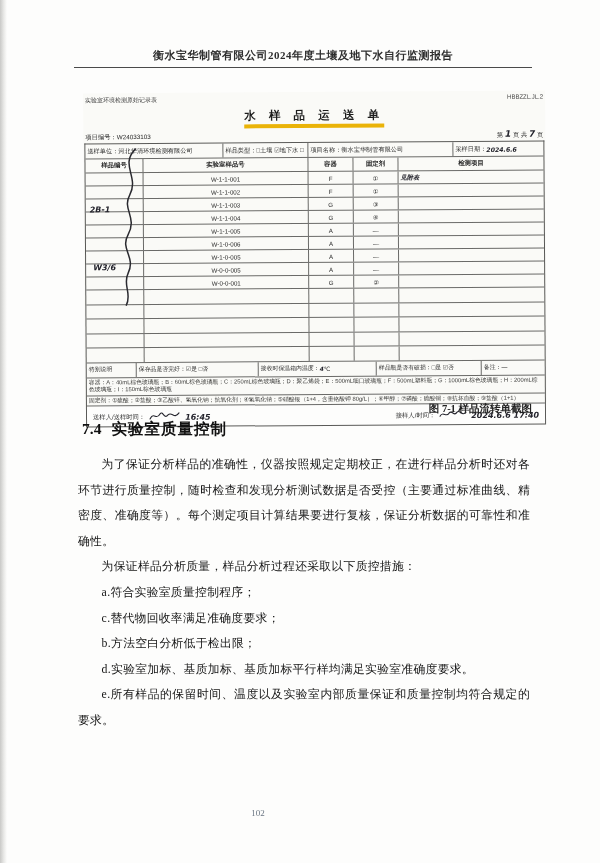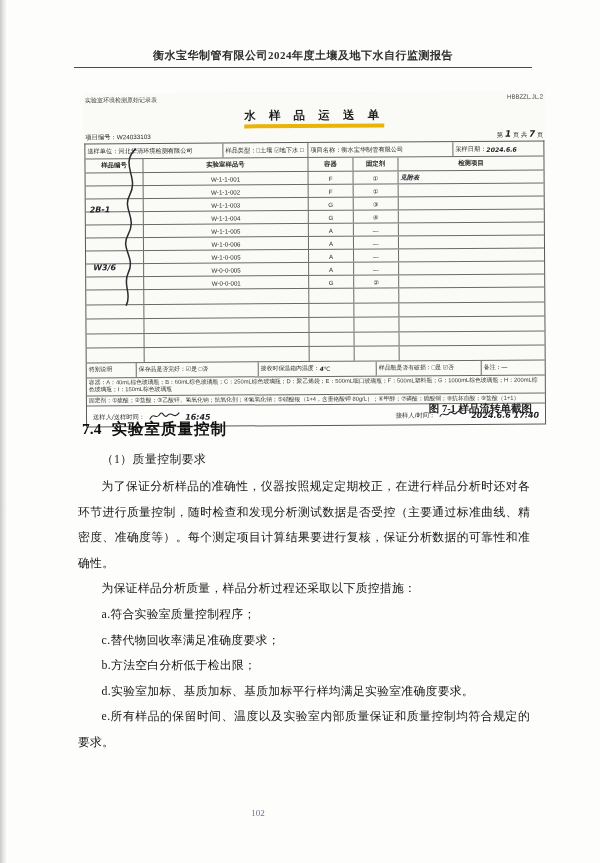--- a/index.html
+++ b/index.html
@@ -250,21 +250,20 @@
     <path d="M30,2 C14,18 34,30 24,48 C16,62 32,70 22,88 C14,102 30,110 22,126 C16,138 26,146 20,158" fill="none" stroke="#2a2a30" stroke-width="1.5" stroke-linecap="round"></path>
   </svg>
 </div>
 
 <div class="caption">图 7-1  样品流转单截图</div>
 
 <div class="content">
   <div class="h-sec">
     <span class="num">7.4</span><span>实验室质量控制</span>
   </div>
-  <div class="sub-item">（1）质量控制要求</div>
   <p class="para">为了保证分析样品的准确性，仪器按照规定定期校正，在进行样品分析时还对各环节进行质量控制，随时检查和发现分析测试数据是否受控（主要通过标准曲线、精密度、准确度等）。每个测定项目计算结果要进行复核，保证分析数据的可靠性和准确性。</p>
   <p class="para">为保证样品分析质量，样品分析过程还采取以下质控措施：</p>
   <p class="para">a.符合实验室质量控制程序；</p>
   <p class="para">c.替代物回收率满足准确度要求；</p>
   <p class="para">b.方法空白分析低于检出限；</p>
   <p class="para">d.实验室加标、基质加标、基质加标平行样均满足实验室准确度要求。</p>
   <p class="para">e.所有样品的保留时间、温度以及实验室内部质量保证和质量控制均符合规定的要求。</p>
 </div>
 
 <div class="pagenum">102</div>

